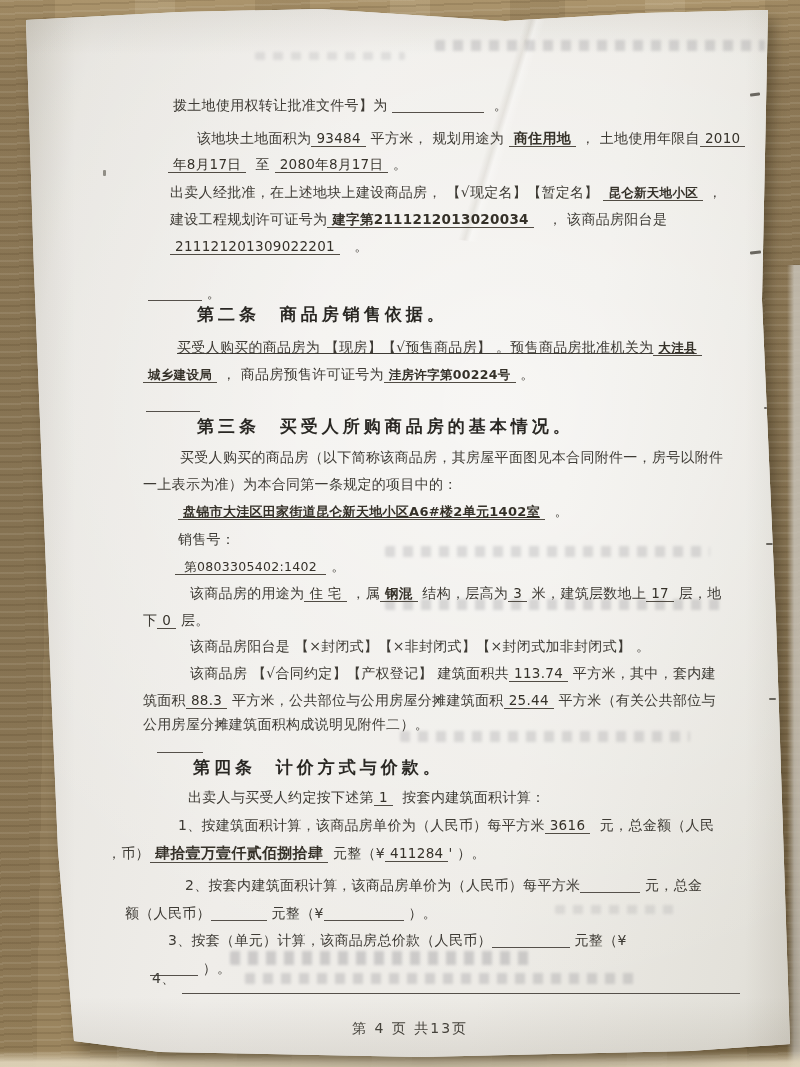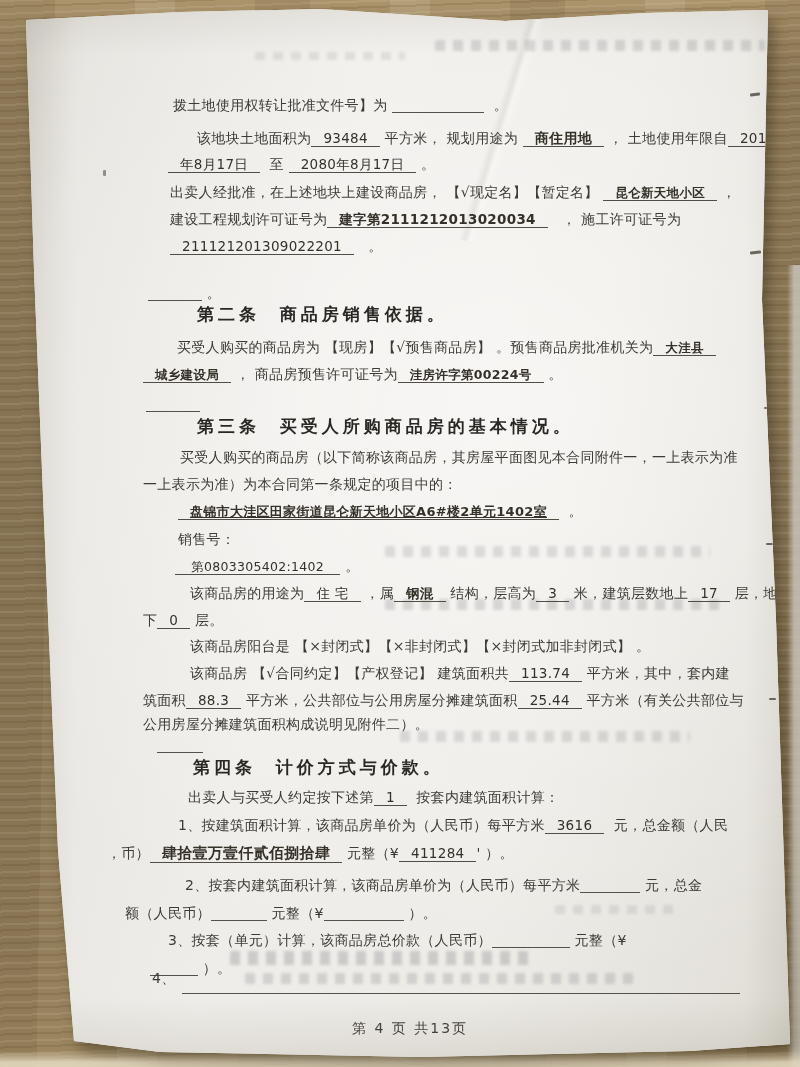--- a/index.html
+++ b/index.html
@@ -30,21 +30,21 @@
       linear-gradient(90deg,rgba(90,78,55,.15),rgba(0,0,0,0) 75px),
       linear-gradient(270deg,rgba(90,78,55,.10),rgba(0,0,0,0) 55px),
       linear-gradient(180deg,rgba(90,78,55,.10),rgba(0,0,0,0) 55px),
       linear-gradient(0deg,rgba(90,78,55,.13),rgba(0,0,0,0) 70px);}
   .crease{position:absolute;left:455px;top:4px;width:90px;height:240px;pointer-events:none;
     background:linear-gradient(100deg,rgba(0,0,0,0) 45%,rgba(110,100,80,.10) 50%,rgba(255,255,255,.28) 54%,rgba(0,0,0,0) 60%);
     transform:rotate(7deg);}
   .line{position:absolute;white-space:pre;font-size:14px;line-height:20px;
     color:#3e3b35;letter-spacing:.3px;}
   .line.heading{font-size:17px;font-weight:bold;letter-spacing:4px;color:#2a2824;}
-  .u,.ub{border-bottom:1.6px solid #514c44;padding:0 12px;font-size:13.5px;color:#353129;}
+  .u,.ub{border-bottom:1.6px solid #514c44;padding:0 5px;font-size:13.5px;color:#353129;}
   .ub{font-weight:bold;}
   .blank{display:inline-block;height:15px;border-bottom:1.6px solid #55504a;vertical-align:-3px;}
   .footer-line{position:absolute;left:352px;top:1020px;font-size:14px;letter-spacing:2px;color:#45423b;}
   .ghost{position:absolute;height:11px;border-radius:2px;filter:blur(1.6px);pointer-events:none;
     background:repeating-linear-gradient(90deg,rgba(125,124,130,.55) 0 10px,rgba(0,0,0,0) 10px 18px);}
   .tick{position:absolute;background:#4a463f;opacity:.8;border-radius:1px;}
   .speck{position:absolute;width:3px;height:6px;background:#6b665e;opacity:.7;border-radius:1px;}
 </style>
 </head>
 <body>
@@ -74,29 +74,29 @@
     <div class="tick" style="left:764px;top:407px;width:7px;height:2px"></div>
     <div class="tick" style="left:766px;top:543px;width:7px;height:2px"></div>
     <div class="tick" style="left:769px;top:698px;width:7px;height:2px"></div>
     <div class="speck" style="left:103px;top:170px"></div>
 
     <div id="contract-body">
         <div class="line" style="left: 173px; top: 95px;"><span>拨土地使用权转让批准文件号】为 </span><span class="blank" style="width: 92px;"></span><span>  。</span></div>
         <div class="line" style="left: 197px; top: 128px;"><span>该地块土地面积为</span><span class="u">93484</span><span> 平方米， 规划用途为 </span><span class="ub" style="font-size: 14px;">商住用地</span><span> ， 土地使用年限自</span><span class="u">2010</span></div>
         <div class="line" style="left: 168px; top: 154px;"><span class="u">年8月17日</span><span>  至 </span><span class="u">2080年8月17日</span><span> 。</span></div>
         <div class="line" style="left: 170px; top: 182px;"><span>出卖人经批准，在上述地块上建设商品房， 【√现定名】【暂定名】 </span><span class="ub" style="font-size: 12.5px;">昆仑新天地小区</span><span> ，</span></div>
-        <div class="line" style="left: 170px; top: 209px;"><span>建设工程规划许可证号为</span><span class="ub">建字第2111212013020034</span><span>   ， 施工许可证号为</span></div>
+        <div class="line" style="left: 170px; top: 209px;"><span>建设工程规划许可证号为</span><span class="ub">建字第2111212013020034</span><span>   ， 该商品房阳台是</span></div>
         <div class="line" style="left: 170px; top: 236px;"><span class="u">211121201309022201</span><span>   。</span></div>
         <div class="line" style="left: 148px; top: 283px;"><span class="blank" style="width: 54px;"></span><span> 。</span></div>
         <div class="line heading" style="left: 197px; top: 304px;"><span>第二条  商品房销售依据。</span></div>
-        <div class="line" style="left: 177px; top: 337px;"><span>买受人购买的商品房为 【现房】【√预售商品房】 。预售商品房批准机关为</span><span class="ub" style="font-size: 12.5px;">大洼县</span></div>
+        <div class="line" style="left: 177px; top: 337px; text-decoration: underline;"><span>买受人购买的商品房为 【现房】【√预售商品房】 。预售商品房批准机关为</span><span class="ub" style="font-size: 12.5px;">大洼县</span></div>
         <div class="line" style="left: 143px; top: 364px;"><span class="ub" style="font-size: 12.5px;">城乡建设局</span><span> ， 商品房预售许可证号为</span><span class="ub" style="font-size: 12.5px;">洼房许字第00224号</span><span> 。</span></div>
         <div class="line" style="left: 146px; top: 394px;"><span class="blank" style="width: 54px;"></span></div>
         <div class="line heading" style="left: 197px; top: 416px;"><span>第三条  买受人所购商品房的基本情况。</span></div>
-        <div class="line" style="left: 180px; top: 447px;"><span>买受人购买的商品房（以下简称该商品房，其房屋平面图见本合同附件一，一上表示为准</span></div>
+        <div class="line" style="left: 180px; top: 447px;"><span>买受人购买的商品房（以下简称该商品房，其房屋平面图见本合同附件一，房号以附件</span></div>
         <div class="line" style="left: 143px; top: 474px;"><span>一上表示为准）为本合同第一条规定的项目中的：</span></div>
         <div class="line" style="left: 178px; top: 501px;"><span class="ub" style="font-size: 13px; text-decoration: underline;">盘锦市大洼区田家街道昆仑新天地小区A6#楼2单元1402室</span><span>  。</span></div>
         <div class="line" style="left: 178px; top: 529px;"><span>销售号：</span></div>
         <div class="line" style="left: 175px; top: 556px;"><span class="u" style="font-size: 12.5px;"> 第0803305402:1402 </span><span> 。</span></div>
         <div class="line" style="left: 190px; top: 583px;"><span>该商品房的用途为</span><span class="u">住 宅</span><span> ，属</span><span class="ub">钢混</span><span> 结构，层高为</span><span class="u">3</span><span> 米，建筑层数地上</span><span class="u">17</span><span> 层，地</span></div>
         <div class="line" style="left: 143px; top: 610px;"><span>下</span><span class="u">0</span><span> 层。</span></div>
         <div class="line" style="left: 190px; top: 636px;"><span>该商品房阳台是 【×封闭式】【×非封闭式】【×封闭式加非封闭式】 。</span></div>
         <div class="line" style="left: 190px; top: 663px;"><span>该商品房 【√合同约定】【产权登记】 建筑面积共</span><span class="u">113.74</span><span> 平方米，其中，套内建</span></div>
         <div class="line" style="left: 143px; top: 690px;"><span>筑面积</span><span class="u">88.3</span><span> 平方米，公共部位与公用房屋分摊建筑面积</span><span class="u">25.44</span><span> 平方米（有关公共部位与</span></div>
         <div class="line" style="left: 143px; top: 714px;"><span>公用房屋分摊建筑面积构成说明见附件二）。</span></div>

